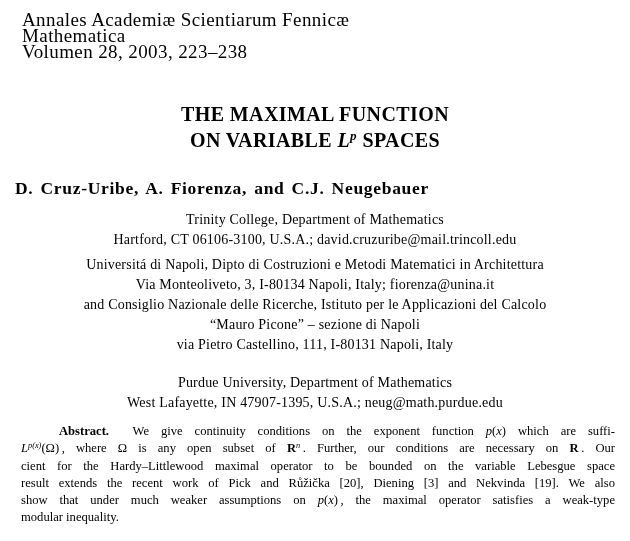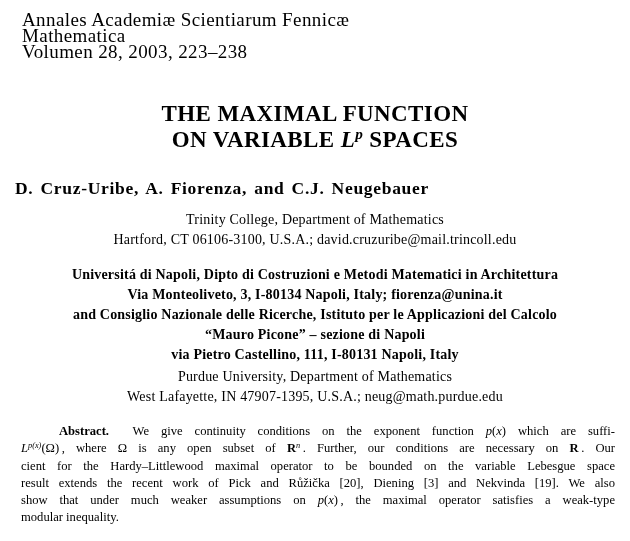--- a/index.html
+++ b/index.html
@@ -18,36 +18,36 @@
   .sup { font-size: 66%; vertical-align: 0.5em; line-height: 0; }
 
   #journal-header {
     position: absolute; left: 22px; top: 12px;
     font-size: 19px; line-height: 16.2px; letter-spacing: 0.4px;
   }
 
   #title-block {
     position: absolute; left: 15px; top: 101px; width: 600px;
     text-align: center; font-weight: 700;
-    font-size: 23px; line-height: 26px; letter-spacing: 0.4px;
+    font-size: 20px; line-height: 26px; letter-spacing: 0.4px;
   }
 
   #authors {
     position: absolute; left: 15px; top: 178px; width: 600px;
     text-align: left; font-weight: 700;
     font-size: 17.5px; letter-spacing: 0.7px; word-spacing: 2px;
   }
 
   #affiliations {
     position: absolute; left: 15px; top: 210px; width: 600px;
     text-align: center; font-size: 14px; line-height: 20px;
     letter-spacing: 0.2px;
   }
-  .affil-group.gap5 { margin-top: 15px; font-weight: bold; }
-  .affil-group.gap2 { margin-top: 2px; }
+  .affil-group.gap5 { margin-top: 5px; }
+  .affil-group.gap2 { margin-top: 18px; }
 
   #abstract {
     position: absolute; left: 15px; top: 423px; width: 594px;
     font-size: 12.6px; line-height: 17.3px; margin-left: 6px;
   }
   .abs-line { text-align: justify; text-align-last: justify; }
   .abs-line.first { text-indent: 38px; }
   .abs-line.last { text-align: left; text-align-last: left; }
 </style>
 </head>

